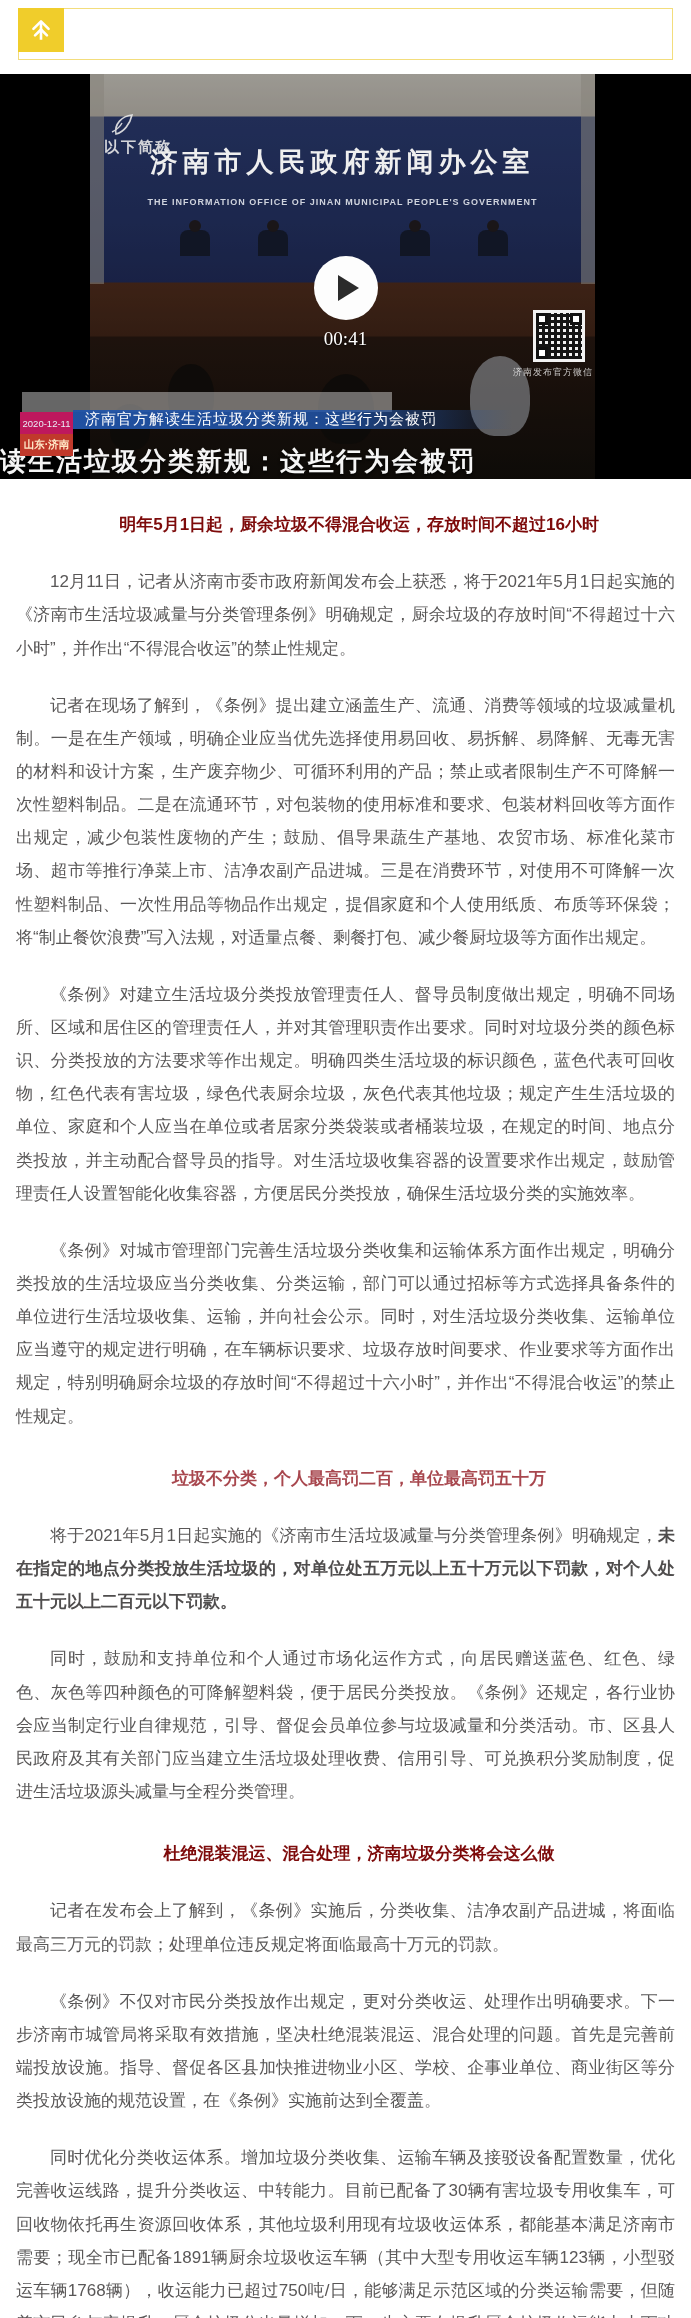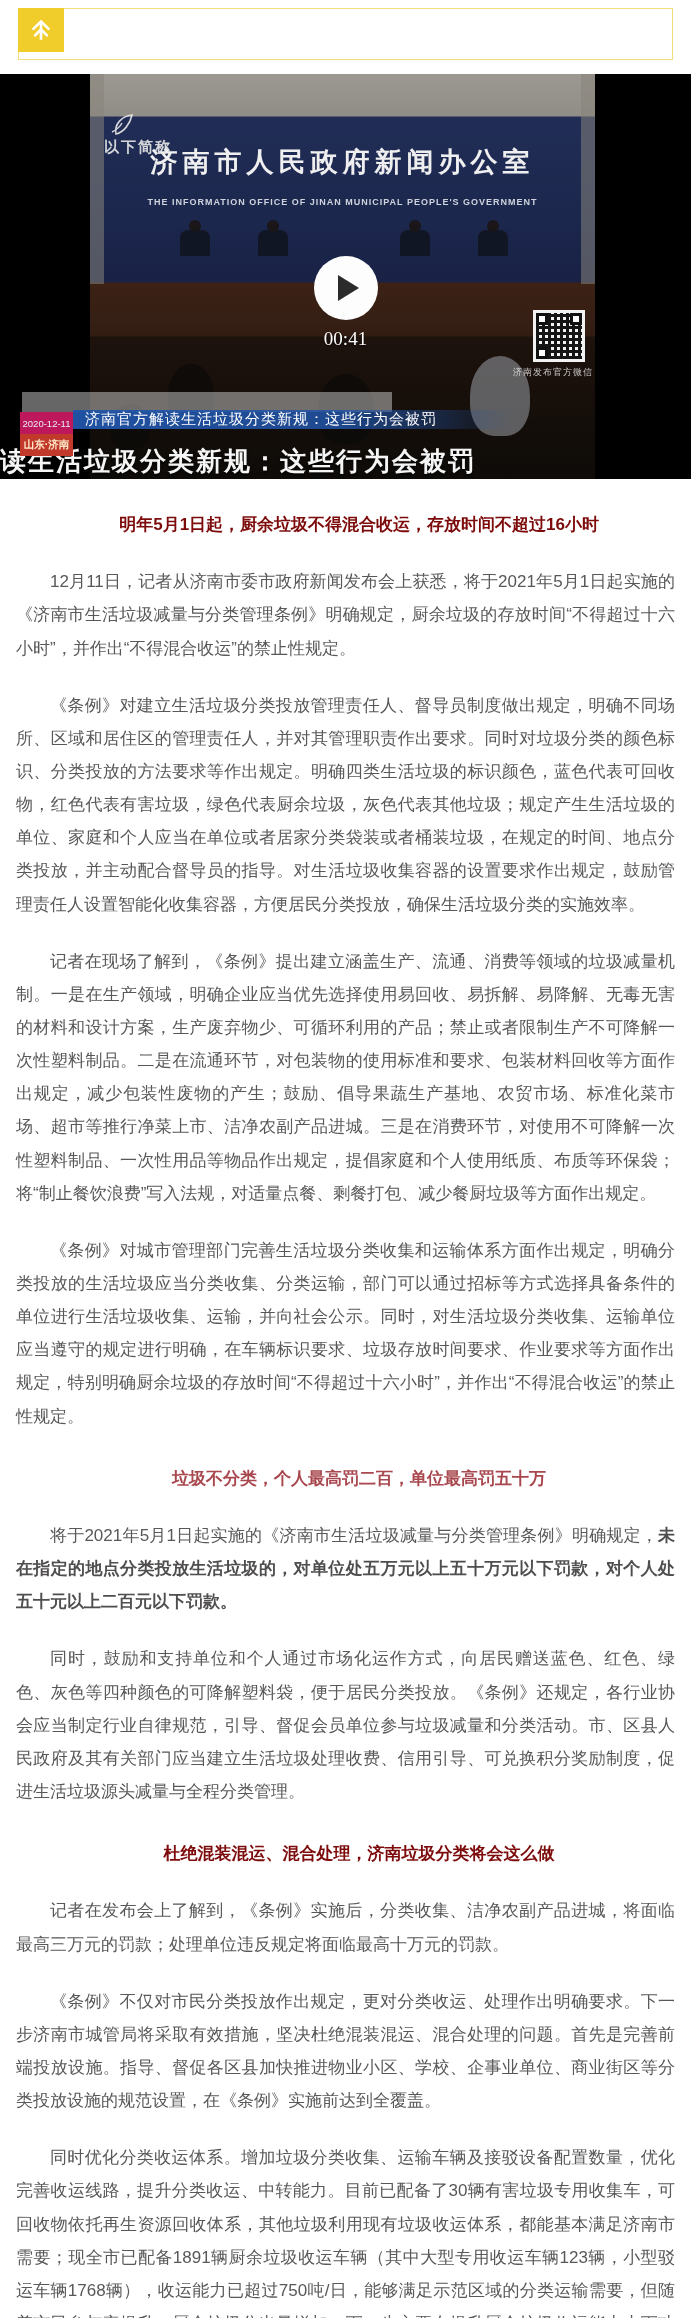--- a/index.html
+++ b/index.html
@@ -201,22 +201,22 @@
     <div class="vf-badge-loc">山东·济南</div>
     <div class="vf-caption-bar">
       <span>济南官方解读生活垃圾分类新规：这些行为会被罚</span>
     </div>
     <div class="vf-ticker">读生活垃圾分类新规：这些行为会被罚</div>
   </div>
 
   <div class="article">
     <h2 class="h-dark">明年5月1日起，厨余垃圾不得混合收运，存放时间不超过16小时</h2>
     <p>12月11日，记者从济南市委市政府新闻发布会上获悉，将于2021年5月1日起实施的《济南市生活垃圾减量与分类管理条例》明确规定，厨余垃圾的存放时间“不得超过十六小时”，并作出“不得混合收运”的禁止性规定。</p>
+    <p>记者在现场了解到，《条例》提出建立涵盖生产、流通、消费等领域的垃圾减量机制。一是在生产领域，明确企业应当优先选择使用易回收、易拆解、易降解、无毒无害的材料和设计方案，生产废弃物少、可循环利用的产品；禁止或者限制生产不可降解一次性塑料制品。二是在流通环节，对包装物的使用标准和要求、包装材料回收等方面作出规定，减少包装性废物的产生；鼓励、倡导果蔬生产基地、农贸市场、标准化菜市场、超市等推行净菜上市、洁净农副产品进城。三是在消费环节，对使用不可降解一次性塑料制品、一次性用品等物品作出规定，提倡家庭和个人使用纸质、布质等环保袋；将“制止餐饮浪费”写入法规，对适量点餐、剩餐打包、减少餐厨垃圾等方面作出规定。</p>
     <p>《条例》对建立生活垃圾分类投放管理责任人、督导员制度做出规定，明确不同场所、区域和居住区的管理责任人，并对其管理职责作出要求。同时对垃圾分类的颜色标识、分类投放的方法要求等作出规定。明确四类生活垃圾的标识颜色，蓝色代表可回收物，红色代表有害垃圾，绿色代表厨余垃圾，灰色代表其他垃圾；规定产生生活垃圾的单位、家庭和个人应当在单位或者居家分类袋装或者桶装垃圾，在规定的时间、地点分类投放，并主动配合督导员的指导。对生活垃圾收集容器的设置要求作出规定，鼓励管理责任人设置智能化收集容器，方便居民分类投放，确保生活垃圾分类的实施效率。</p>
-    <p>记者在现场了解到，《条例》提出建立涵盖生产、流通、消费等领域的垃圾减量机制。一是在生产领域，明确企业应当优先选择使用易回收、易拆解、易降解、无毒无害的材料和设计方案，生产废弃物少、可循环利用的产品；禁止或者限制生产不可降解一次性塑料制品。二是在流通环节，对包装物的使用标准和要求、包装材料回收等方面作出规定，减少包装性废物的产生；鼓励、倡导果蔬生产基地、农贸市场、标准化菜市场、超市等推行净菜上市、洁净农副产品进城。三是在消费环节，对使用不可降解一次性塑料制品、一次性用品等物品作出规定，提倡家庭和个人使用纸质、布质等环保袋；将“制止餐饮浪费”写入法规，对适量点餐、剩餐打包、减少餐厨垃圾等方面作出规定。</p>
     <p>《条例》对城市管理部门完善生活垃圾分类收集和运输体系方面作出规定，明确分类投放的生活垃圾应当分类收集、分类运输，部门可以通过招标等方式选择具备条件的单位进行生活垃圾收集、运输，并向社会公示。同时，对生活垃圾分类收集、运输单位应当遵守的规定进行明确，在车辆标识要求、垃圾存放时间要求、作业要求等方面作出规定，特别明确厨余垃圾的存放时间“不得超过十六小时”，并作出“不得混合收运”的禁止性规定。</p>
 
     <h2 class="h-red">垃圾不分类，个人最高罚二百，单位最高罚五十万</h2>
     <p><span>将于2021年5月1日起实施的《济南市生活垃圾减量与分类管理条例》明确规定，</span><b>未在指定的地点分类投放生活垃圾的，对单位处五万元以上五十万元以下罚款，对个人处五十元以上二百元以下罚款。</b></p>
     <p>同时，鼓励和支持单位和个人通过市场化运作方式，向居民赠送蓝色、红色、绿色、灰色等四种颜色的可降解塑料袋，便于居民分类投放。《条例》还规定，各行业协会应当制定行业自律规范，引导、督促会员单位参与垃圾减量和分类活动。市、区县人民政府及其有关部门应当建立生活垃圾处理收费、信用引导、可兑换积分奖励制度，促进生活垃圾源头减量与全程分类管理。</p>
 
     <h2 class="h-dark">杜绝混装混运、混合处理，济南垃圾分类将会这么做</h2>
     <p>记者在发布会上了解到，《条例》实施后，分类收集、洁净农副产品进城，将面临最高三万元的罚款；处理单位违反规定将面临最高十万元的罚款。</p>
     <p>《条例》不仅对市民分类投放作出规定，更对分类收运、处理作出明确要求。下一步济南市城管局将采取有效措施，坚决杜绝混装混运、混合处理的问题。首先是完善前端投放设施。指导、督促各区县加快推进物业小区、学校、企事业单位、商业街区等分类投放设施的规范设置，在《条例》实施前达到全覆盖。</p>
     <p>同时优化分类收运体系。增加垃圾分类收集、运输车辆及接驳设备配置数量，优化完善收运线路，提升分类收运、中转能力。目前已配备了30辆有害垃圾专用收集车，可回收物依托再生资源回收体系，其他垃圾利用现有垃圾收运体系，都能基本满足济南市需要；现全市已配备1891辆厨余垃圾收运车辆（其中大型专用收运车辆123辆，小型驳运车辆1768辆），收运能力已超过750吨/日，能够满足示范区域的分类运输需要，但随着市民参与率提升、厨余垃圾分出量增加，下一步主要在提升厨余垃圾收运能力上下功夫。</p>

